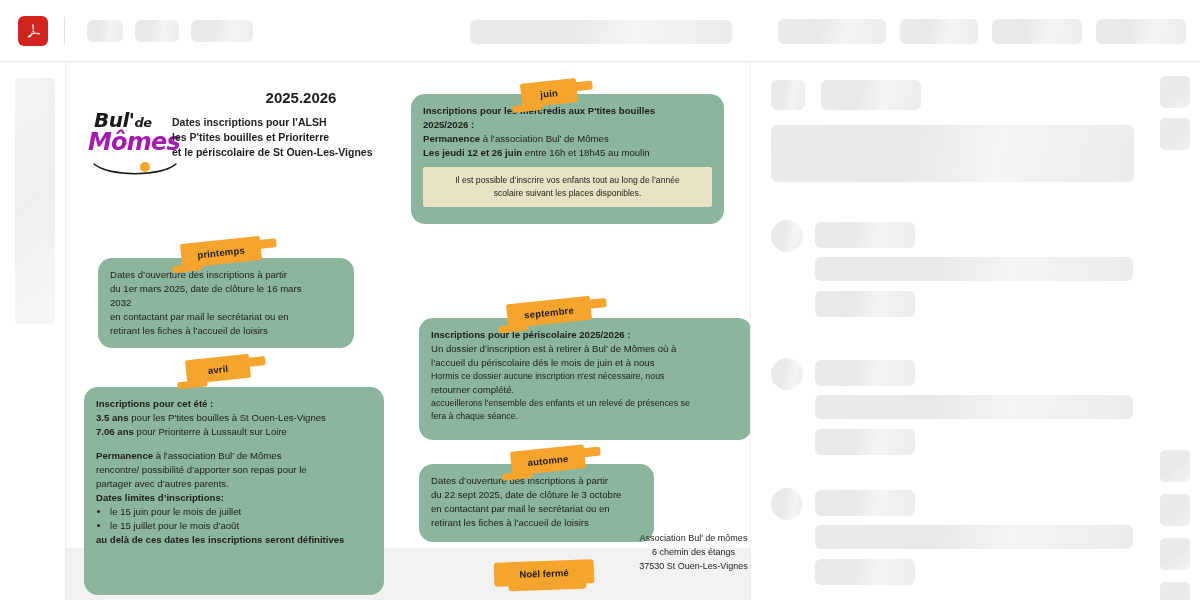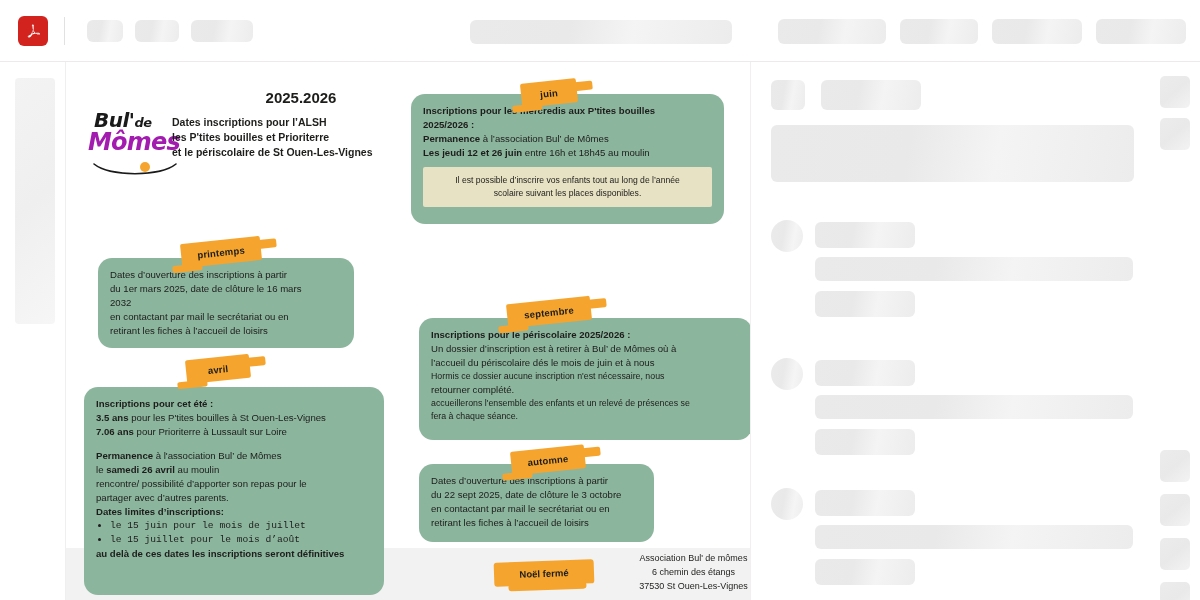--- a/index.html
+++ b/index.html
@@ -130,21 +130,21 @@
     content: ""; position: absolute; left: -10px; bottom: -4px; width: 30px; height: 7px;
     background: #f5a52e; border-radius: 2px;
   }
 
   .card {
     position: absolute; background: #8cb59d; border-radius: 14px;
     color: #1d1d1b; font-size: 9.6px; line-height: 1.46;
     padding: 10px 12px;
   }
   .card b { font-weight: 700; }
-  .card ul { margin: 0 0 0 14px; font-family: Liberation Mono, monospace; }
+  .card ul { margin: 0 0 0 14px; }
   .card li { margin: 0; }
 
   .inner-note {
     background: #e7e2c4; border-radius: 2px; margin-top: 7px; padding: 7px 8px;
     text-align: center; font-size: 8.6px; line-height: 1.5; color: #1d1d1b;
   }
 
   .noel {
     position: absolute; height: 24px; display: flex; align-items: center; justify-content: center;
     font-size: 9.5px; font-weight: 700; color: #1d1d1b;
@@ -219,21 +219,20 @@
             <div>retirant les fiches à l’accueil de loisirs</div>
           </div>
 
           <div class="tag" style="left:110px; top:295px; width:64px;">avril</div>
           <div class="card" style="left:8px; top:325px; width:300px; height:208px;">
             <div><b>Inscriptions pour cet été :</b></div>
             <div><b>3.5 ans</b><span> pour les P'tites bouilles à St Ouen-Les-Vignes</span></div>
             <div><b>7.06 ans</b><span> pour Prioriterre à Lussault sur Loire</span></div>
             <div style="height:10px;"></div>
             <div><b>Permanence</b><span> à l'association Bul’ de Mômes</span></div>
-            <div><span>le </span><b>samedi 26 avril</b><span> au moulin</span></div>
             <div>rencontre/ possibilité d’apporter son repas pour le</div>
             <div>partager avec d’autres parents.</div>
             <div><b>Dates limites d’inscriptions:</b></div>
             <ul>
               <li>le 15 juin pour le mois de juillet</li>
               <li>le 15 juillet pour le mois d’août</li>
             </ul>
             <div><b>au delà de ces dates les inscriptions seront définitives</b></div>
           </div>
 
@@ -266,21 +265,21 @@
 
           <div class="tag" style="left:100px; top:386px; width:74px;">automne</div>
           <div class="card" style="left:8px; top:402px; width:235px; height:78px;">
             <div>Dates d’ouverture des inscriptions à partir</div>
             <div>du 22 sept 2025, date de clôture le 3 octobre</div>
             <div>en contactant par mail  le secrétariat ou en</div>
             <div>retirant les fiches à l’accueil de loisirs</div>
           </div>
 
           <div class="noel" style="left:83px; top:499px; width:100px;">Noël fermé</div>
-          <div class="addr" style="left:200px; top:490px; width:165px;">
+          <div class="addr" style="left:200px; top:470px; width:165px;">
             <div>Association Bul' de mômes</div>
             <div>6 chemin des étangs</div>
             <div>37530 St Ouen-Les-Vignes</div>
           </div>
 
         </div>
 
       </div>
     </div>
   </div>

